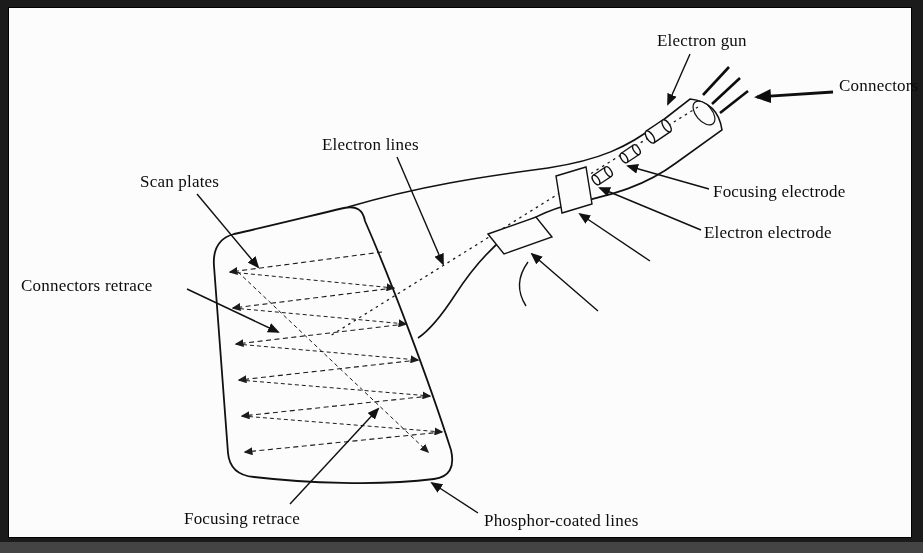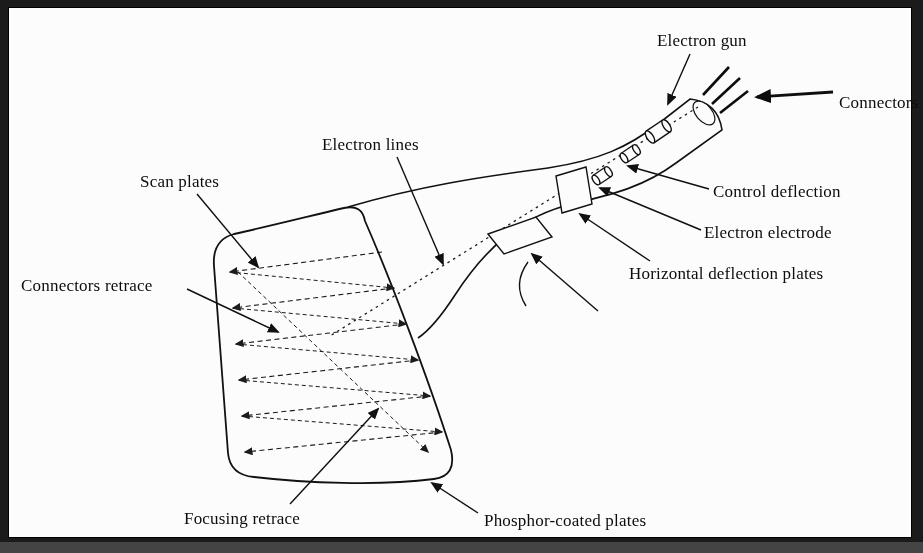--- a/index.html
+++ b/index.html
@@ -121,22 +121,21 @@
       <line x1="701" y1="230" x2="600" y2="188" marker-end="url(#ah)"></line>
       <line x1="650" y1="261" x2="580" y2="214" marker-end="url(#ah)"></line>
       <line x1="598" y1="311" x2="532" y2="254" marker-end="url(#ah)"></line>
       <line x1="187" y1="289" x2="278" y2="332" marker-end="url(#ah)"></line>
       <line x1="290" y1="504" x2="378" y2="409" marker-end="url(#ah)"></line>
       <line x1="478" y1="513" x2="432" y2="483" marker-end="url(#ah)"></line>
     </g>
   </svg>
 
   <div class="lbl" style="left:657px;top:31px">Electron gun</div>
-  <div class="lbl" style="left:839px;top:93px">Connectors</div>
+  <div class="lbl" style="left:839px;top:76px">Connectors</div>
   <div class="lbl" style="left:322px;top:135px">Electron lines</div>
   <div class="lbl" style="left:140px;top:172px">Scan plates</div>
-  <div class="lbl" style="left:713px;top:182px">Control deflection</div>
+  <div class="lbl" style="left:713px;top:182px">Focusing electrode</div>
   <div class="lbl" style="left:704px;top:223px">Electron electrode</div>
-  <div class="lbl" style="left:629px;top:264px">Horizontal deflection plates</div>
   <div class="lbl" style="left:21px;top:276px">Connectors retrace</div>
   <div class="lbl" style="left:184px;top:509px">Focusing retrace</div>
-  <div class="lbl" style="left:484px;top:511px">Phosphor-coated plates</div>
+  <div class="lbl" style="left:484px;top:511px">Phosphor-coated lines</div>
 </div>
 
 </body></html>

